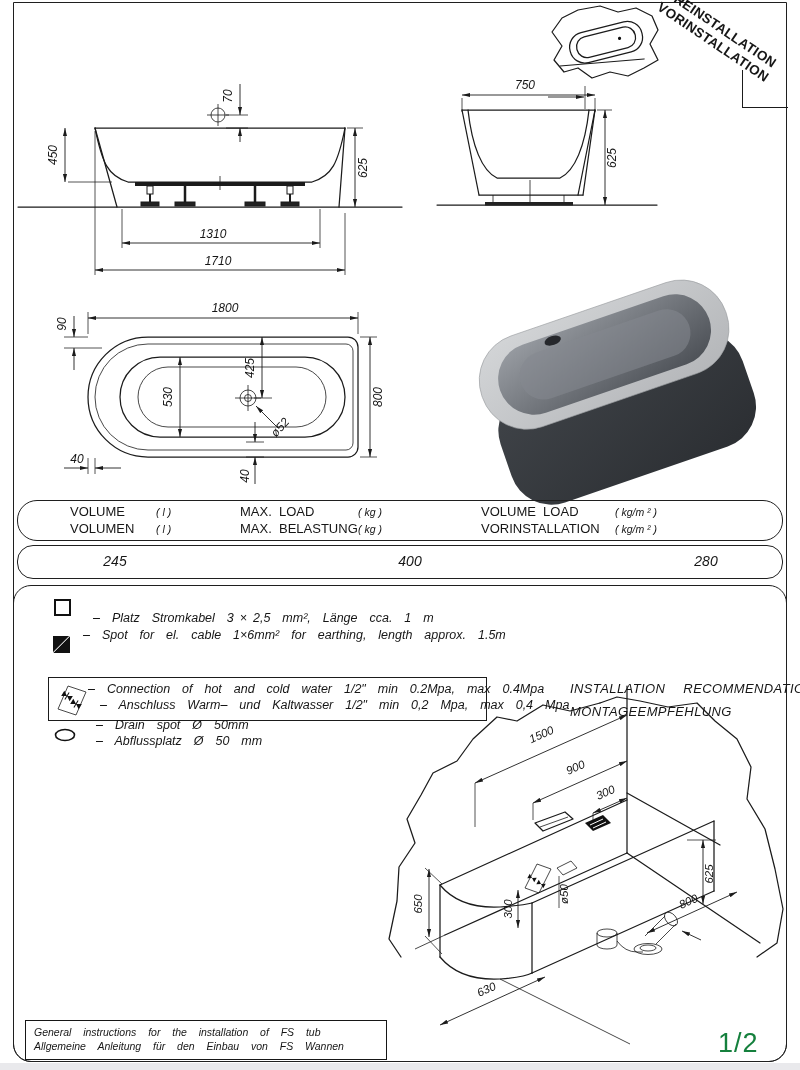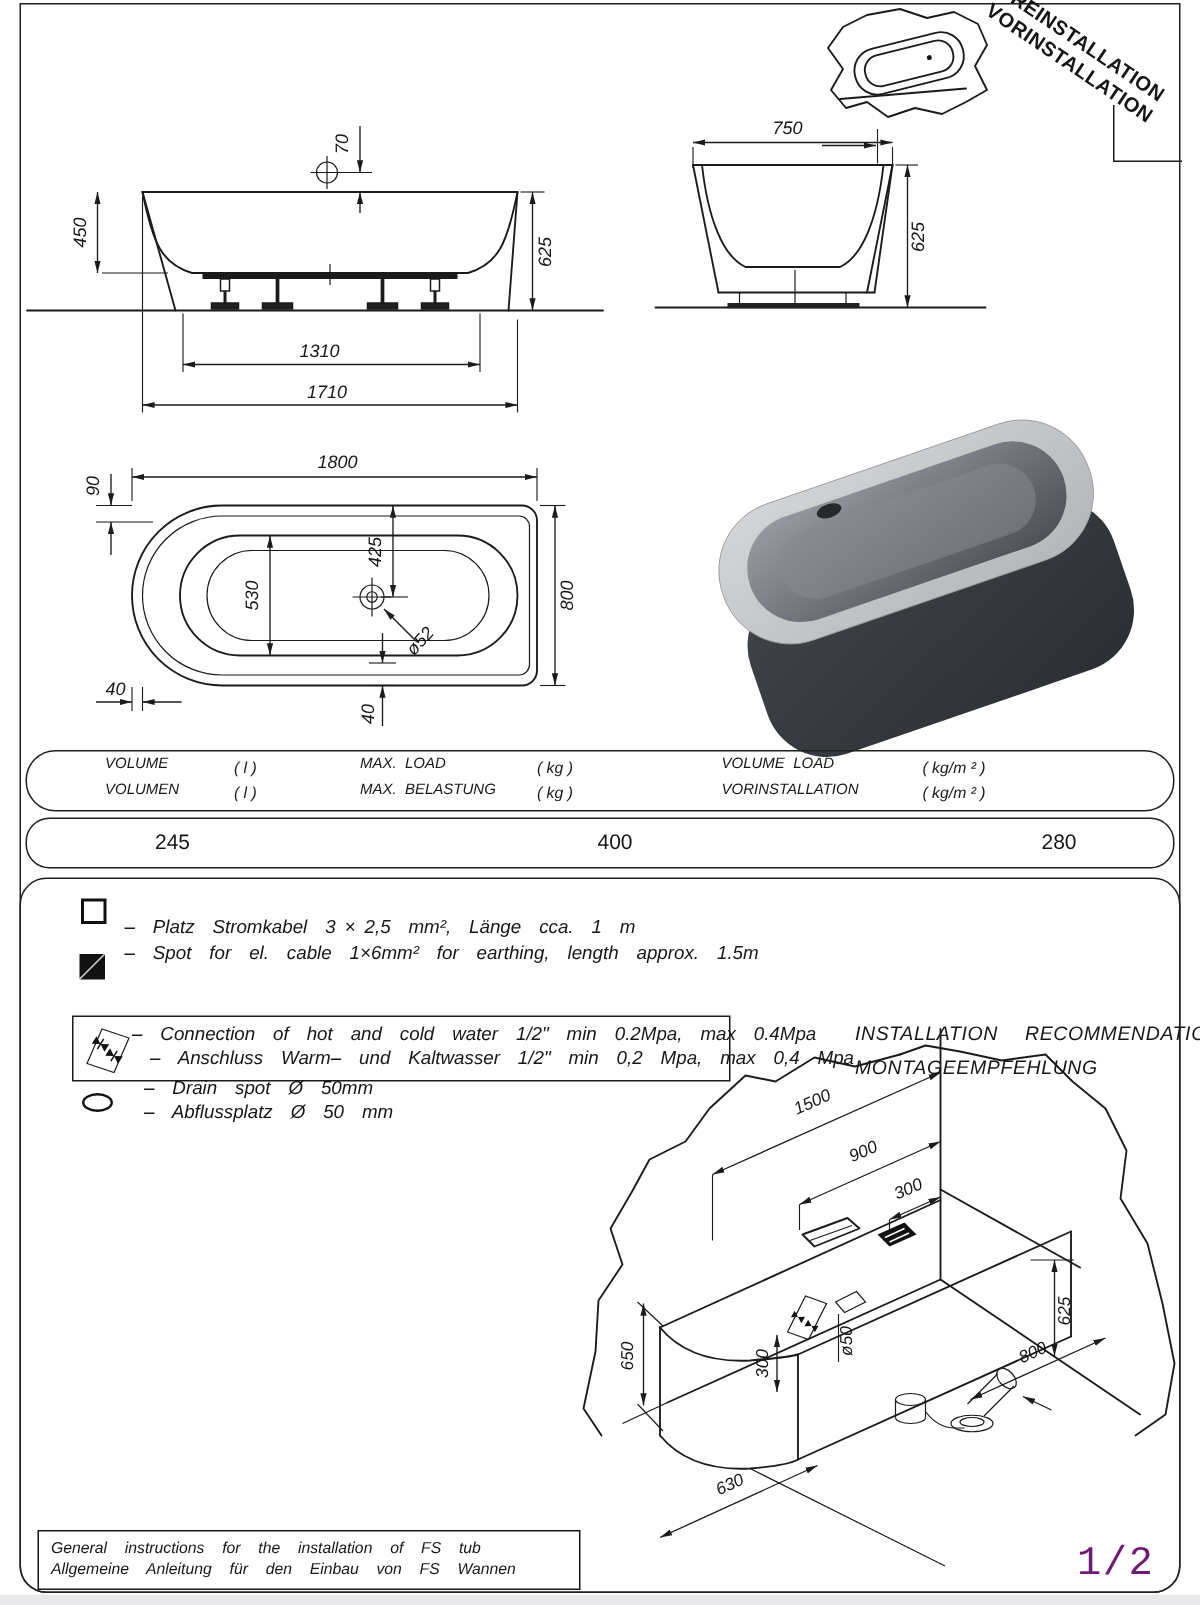--- a/index.html
+++ b/index.html
@@ -11,33 +11,33 @@
   svg text{font-family:"Liberation Sans",sans-serif;font-style:italic;fill:#161616;}
   .ol{fill:none;stroke:#1b1b1b;stroke-width:1.25;stroke-linejoin:round;stroke-linecap:round;}
   .th{fill:none;stroke:#1b1b1b;stroke-width:0.8;}
   .dim{fill:none;stroke:#1b1b1b;stroke-width:0.9;marker-start:url(#arw);marker-end:url(#arw);}
   .dime{fill:none;stroke:#1b1b1b;stroke-width:0.9;marker-end:url(#arw);}
   .dims{fill:none;stroke:#1b1b1b;stroke-width:0.9;marker-start:url(#arw);}
   .ext{fill:none;stroke:#1b1b1b;stroke-width:0.75;}
   .dtx{font-size:12px;text-anchor:middle;}
   .itx{font-size:11.5px;text-anchor:middle;}
   .cap{position:absolute;border:1.4px solid #1f1f1f;background:transparent;}
-  .hlabel{position:absolute;font-style:italic;font-size:10px;white-space:pre;}
+  .hlabel{position:absolute;font-size:13px;white-space:pre;}
   .hunit{position:absolute;font-style:italic;font-size:10.5px;white-space:pre;}
-  .val{position:absolute;font-size:14px;transform:translateX(-50%);text-align:center;}
+  .val{position:absolute;font-style:italic;font-size:14px;transform:translateX(-50%);text-align:center;}
   .leg{position:absolute;font-style:italic;font-size:12.5px;word-spacing:2.5px;white-space:pre;}
   .corner-labels{position:absolute;left:672px;top:-14px;transform:rotate(34deg);transform-origin:0 0;
                  font-weight:700;font-size:13.5px;line-height:16px;letter-spacing:.3px;white-space:nowrap;}
   .insthead{position:absolute;font-style:italic;font-size:13px;letter-spacing:.4px;word-spacing:5px;white-space:pre;}
   .footbox{position:absolute;left:25px;top:1020px;width:360px;height:38px;border:1.6px solid #161616;display:flex;background:#fff;}
   .footcellL{width:268px;padding:4px 8px 0 8px;box-sizing:border-box;}
   .footcellL div{font-style:italic;font-size:10.5px;line-height:14px;word-spacing:3px;white-space:pre;}
   .footcellR{flex:1;border-left:1.6px solid #161616;display:flex;align-items:center;justify-content:center;
              font-style:italic;font-size:14.5px;white-space:pre;}
-  .pagenum{position:absolute;left:718px;top:1028px;font-size:27px;color:#701a75;letter-spacing:1px;font-family:Liberation Mono, monospace;}
+  .pagenum{position:absolute;left:718px;top:1028px;font-size:27px;color:#15803d;letter-spacing:1px;}
   .sq1{position:absolute;left:54px;top:599px;width:13px;height:13px;border:2.4px solid #111;background:#fff;}
   .sq2{position:absolute;left:53px;top:636px;width:17px;height:17px;
        background:linear-gradient(135deg,#111 46%,#fff 49%,#111 53%);}
 </style>
 </head>
 <body>
 
 <div id="page">
 
   <svg width="0" height="0" style="position:absolute">
@@ -246,21 +246,21 @@
   <div class="cap" style="left:17px;top:545px;width:764px;height:32px;border-radius:16px;">
     <span class="val" style="left:97px;top:7px">245</span>
     <span class="val" style="left:392px;top:7px">400</span>
     <span class="val" style="left:688px;top:7px">280</span>
   </div>
 
   <div class="cap" style="left:13px;top:585px;width:772px;height:475px;border-radius:18px;"></div>
 
   <div class="sq1"></div>
   <div class="sq2"></div>
-  <span class="leg" style="left:83px;top:611px">–  Platz  Stromkabel  3 × 2,5  mm²,  Länge  cca.  1  m</span>
+  <span class="leg" style="left:93px;top:611px">–  Platz  Stromkabel  3 × 2,5  mm²,  Länge  cca.  1  m</span>
   <span class="leg" style="left:83px;top:628px">–  Spot  for  el.  cable  1×6mm²  for  earthing,  length  approx.  1.5m</span>
 
   <div class="abs" style="left:48px;top:677px;width:437px;height:42px;border:1.3px solid #1b1b1b;"></div>
   <svg class="abs" style="left:53px;top:680px" width="42" height="38" viewBox="0 0 42 38">
     <path class="th" d="M5,29 L15,6 L33,12 L23,35 Z"></path>
     <g fill="#111">
       <g transform="translate(14,16) rotate(32)">
           <path d="M-5,-3 L0,0 L-5,3 Z M5,-3 L0,0 L5,3 Z"></path>
           <line x1="0" y1="-4" x2="0" y2="4" stroke="#111" stroke-width="1"></line>
         </g>

